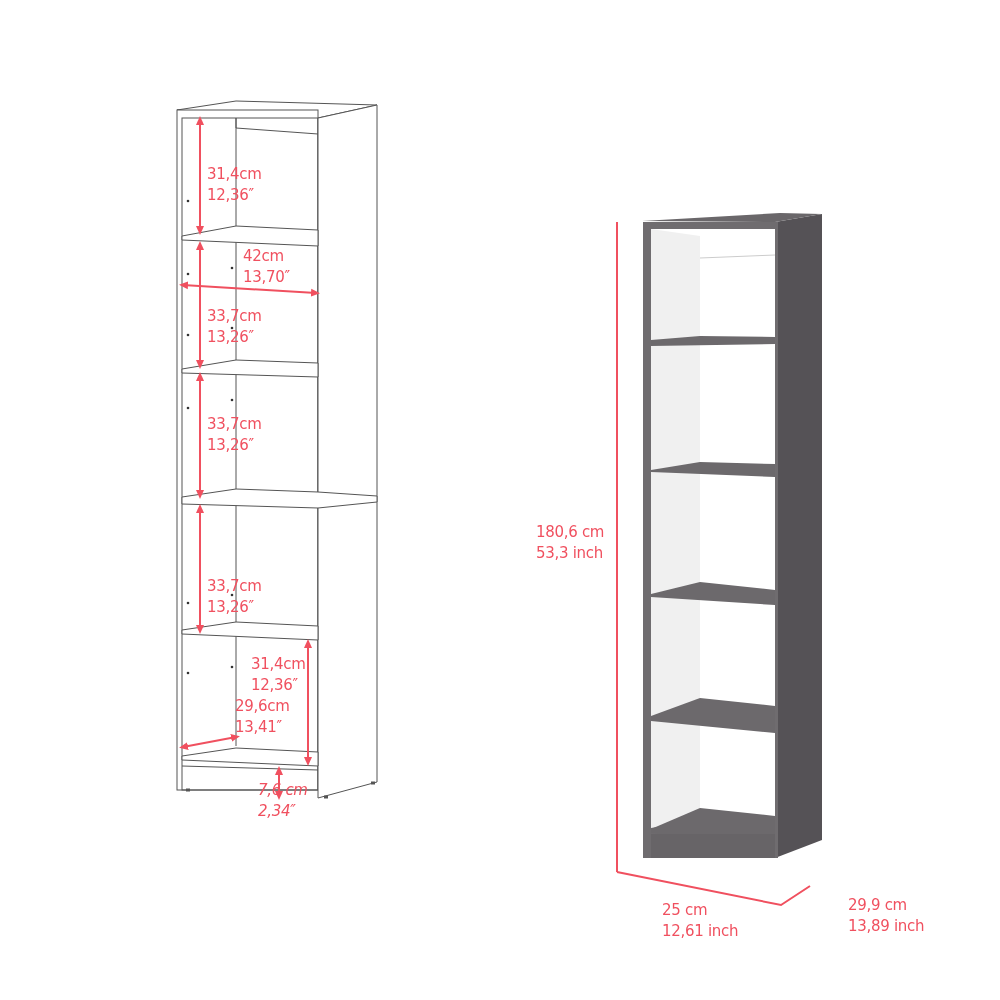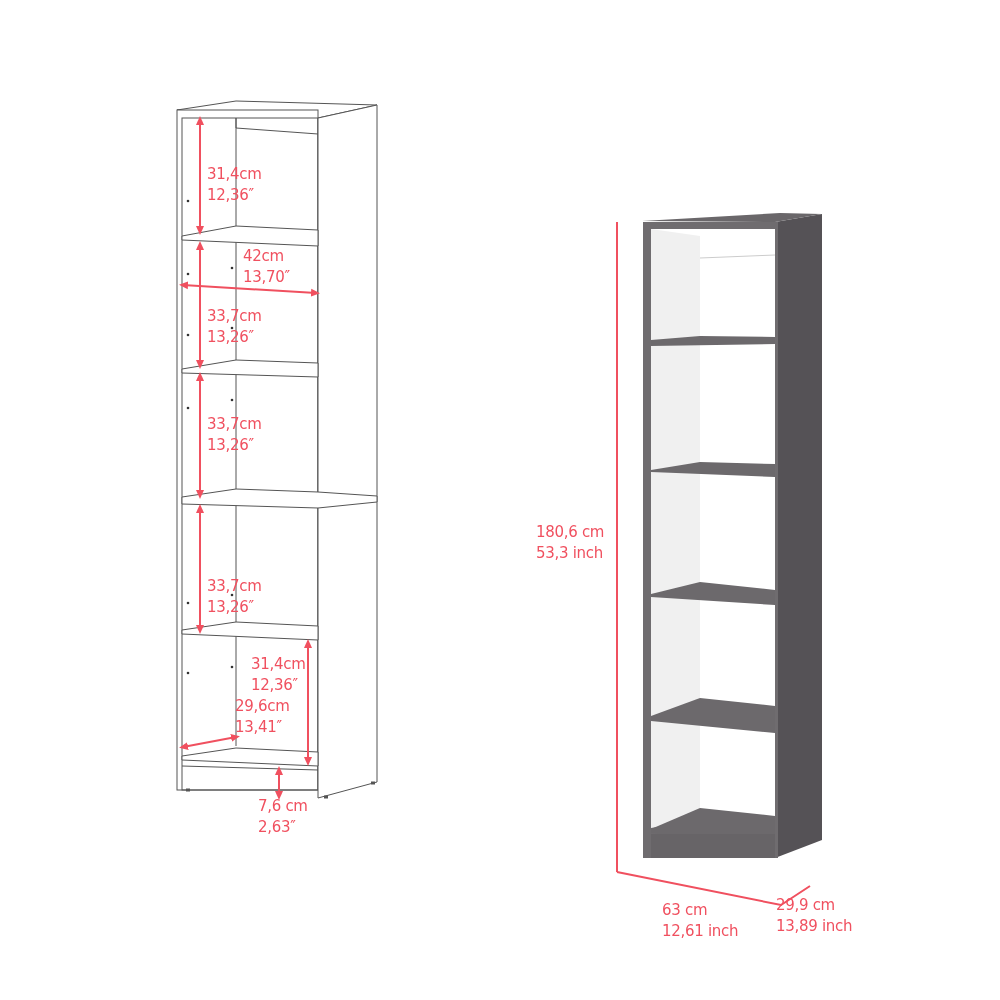--- a/index.html
+++ b/index.html
@@ -113,29 +113,29 @@
   <span>13,26″</span>
 </div>
 <div class="lbl" style="left:251px;top:654px;">
   <span>31,4cm</span>
   <span>12,36″</span>
 </div>
 <div class="lbl" style="left:191px;top:696px;margin-left:44px;">
   <span>29,6cm</span>
   <span>13,41″</span>
 </div>
-<div class="lbl" style="left:258px;top:796px;">
+<div class="lbl" style="left:258px;top:780px;font-style:italic;">
   <span>7,6 cm</span>
-  <span>2,63″</span>
+  <span>2,34″</span>
 </div>
 
 <div class="lbl" style="left:536px;top:512px;margin-top:10px;">
   <span>180,6 cm</span>
   <span>53,3 inch</span>
 </div>
 <div class="lbl" style="left:662px;top:900px;">
-  <span>63 cm</span>
+  <span>25 cm</span>
   <span>12,61  inch</span>
 </div>
-<div class="lbl" style="left:776px;top:895px;">
+<div class="lbl" style="left:848px;top:895px;">
   <span>29,9 cm</span>
   <span>13,89 inch</span>
 </div>
 
 </body></html>

